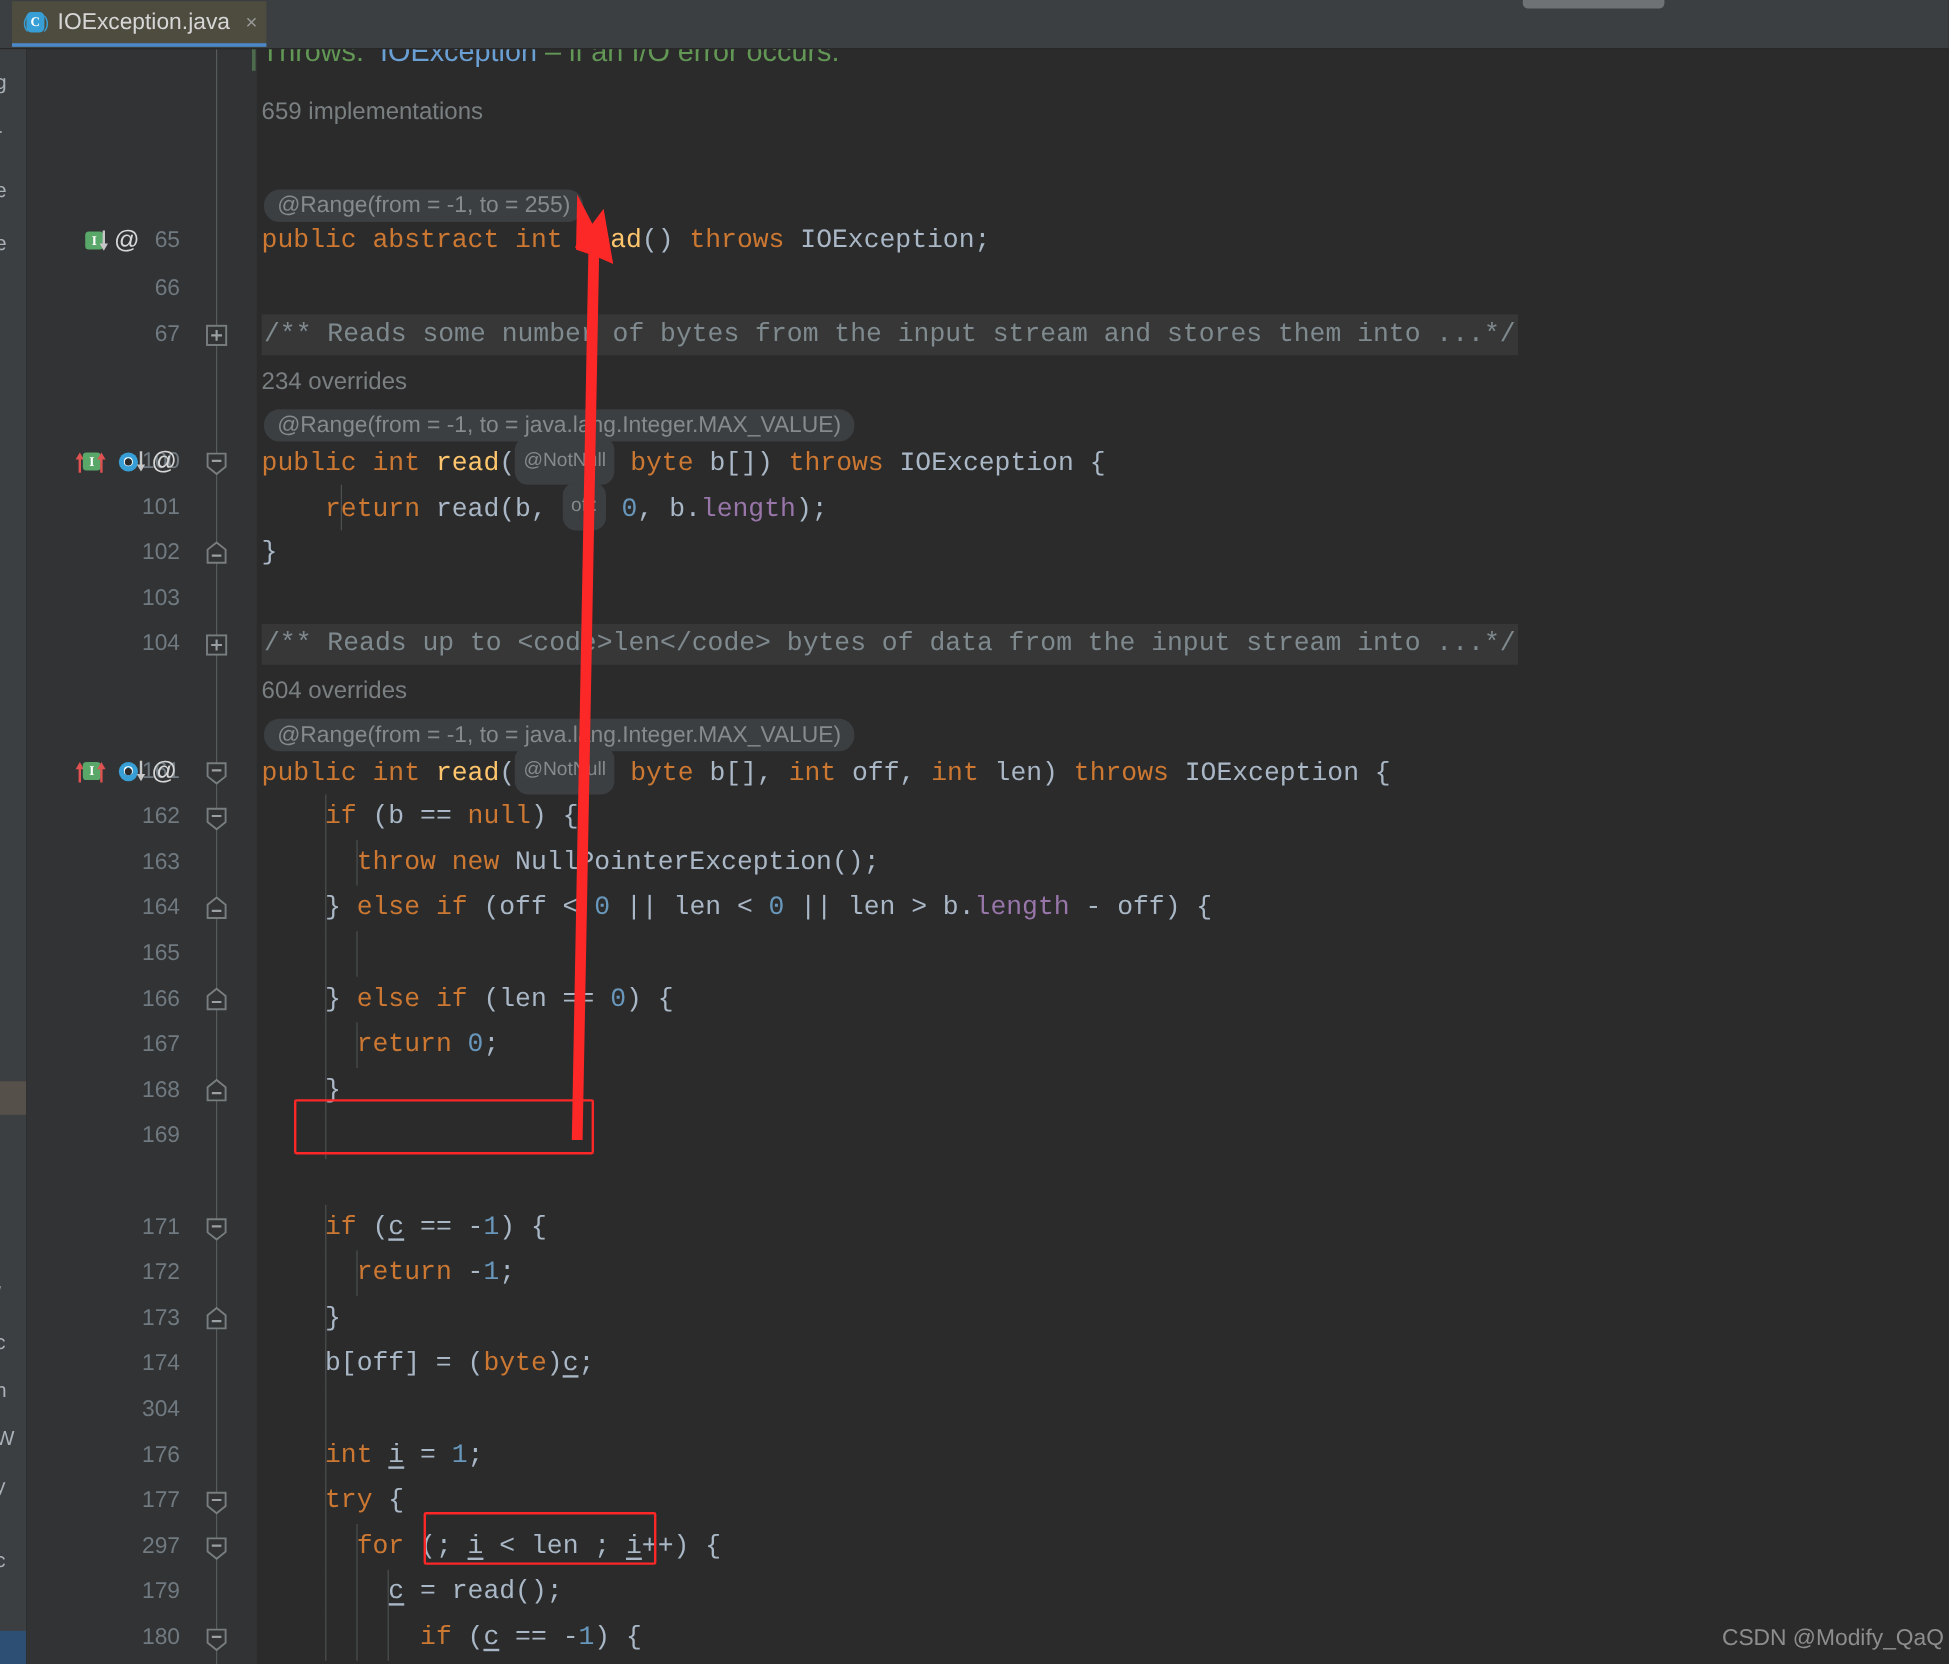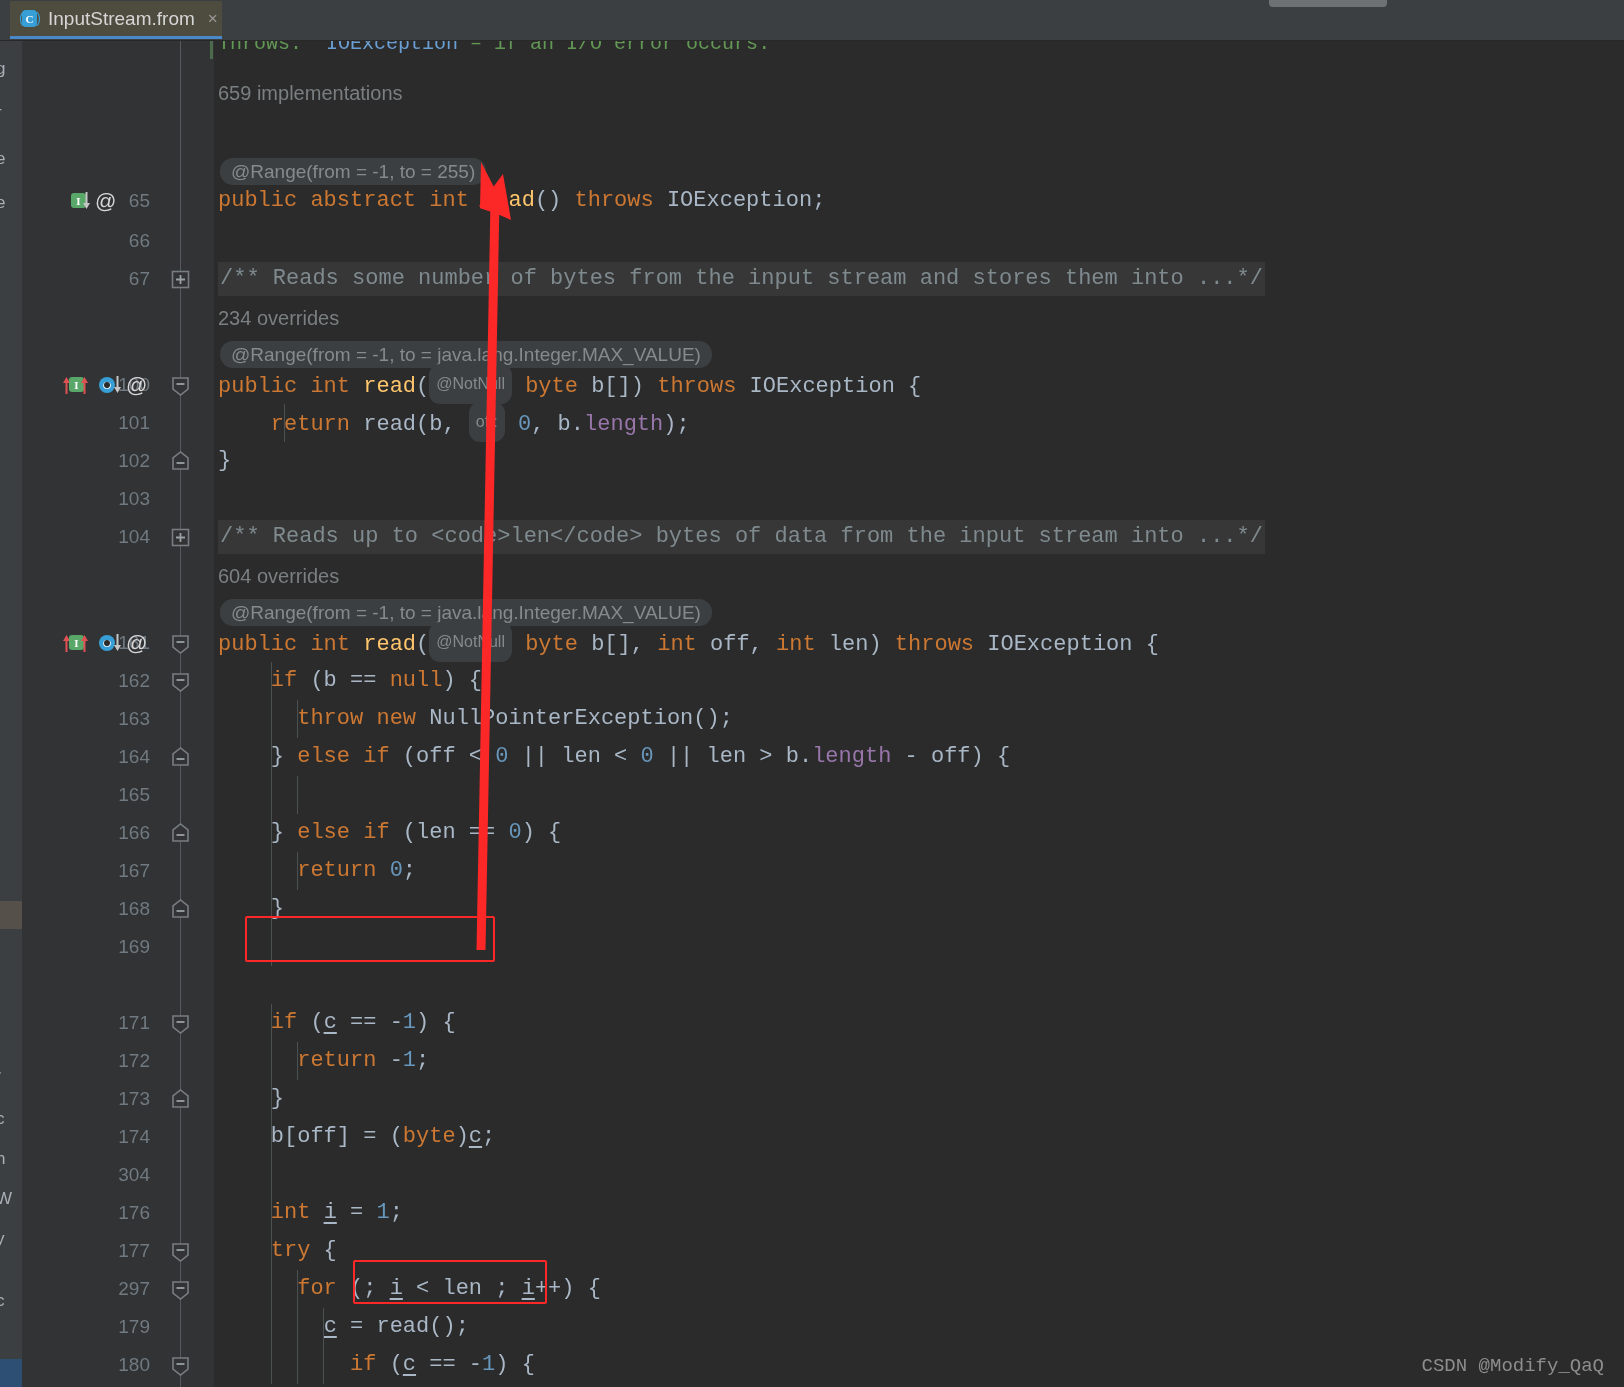--- a/index.html
+++ b/index.html
@@ -282,22 +282,22 @@
     position: absolute;
     width: 1px;
     background: #4b5052;
   }
 
   
   .top-doc {
     position: absolute;
     left: 196px; top: -12px;
     height: 30px; line-height: 30px;
-    font-family: Liberation Mono, monospace;
-    font-size: 20px;
+    font-family: Liberation Sans, sans-serif;
+    font-size: 24px;
     white-space: pre;
   }
   .top-doc-bar {
     position: absolute;
     left: 188px; top: -14px;
     width: 3px; height: 32px;
     background: #4c6b4c;
   }
 
   
@@ -315,44 +315,44 @@
     pointer-events: none;
   }
   .redarrow {
     position: absolute;
     pointer-events: none;
   }
 
   
   .watermark {
     position: absolute;
-    right: 20px; bottom: 10px;
+    right: 4px; bottom: 10px;
     color: #8d8d8d;
     font-size: 19px;
-    font-family: Liberation Mono, monospace;
+    font-family: Liberation Sans, sans-serif;
     white-space: nowrap;
   }
 </style>
 </head>
 <body>
 
 <div id="root">
 
   <div class="topbar">
     <div class="toolbar-nub"></div>
   </div>
 
   <div class="tab">
     <span class="tab-icon">
       <span class="paren" style="left:-1px;">(</span>
       <span class="c-round"></span>
       <span class="c-letter">C</span>
       <span class="paren" style="right:-2px;">)</span>
     </span>
-    <span class="tab-title">InputStream.from</span>
+    <span class="tab-title">IOException.java</span>
     <span class="tab-close">×</span>
   </div>
 
   <div class="left-strip">
     <span class="lsi" style="top:18px">g</span>
     <span class="lsi" style="top:62px">r</span>
     <span class="lsi" style="top:108px">e</span>
     <span class="lsi" style="top:152px">e</span>
     <span class="lsi" style="top:1028px">/</span>
     <span class="lsi" style="top:1068px">c</span>

